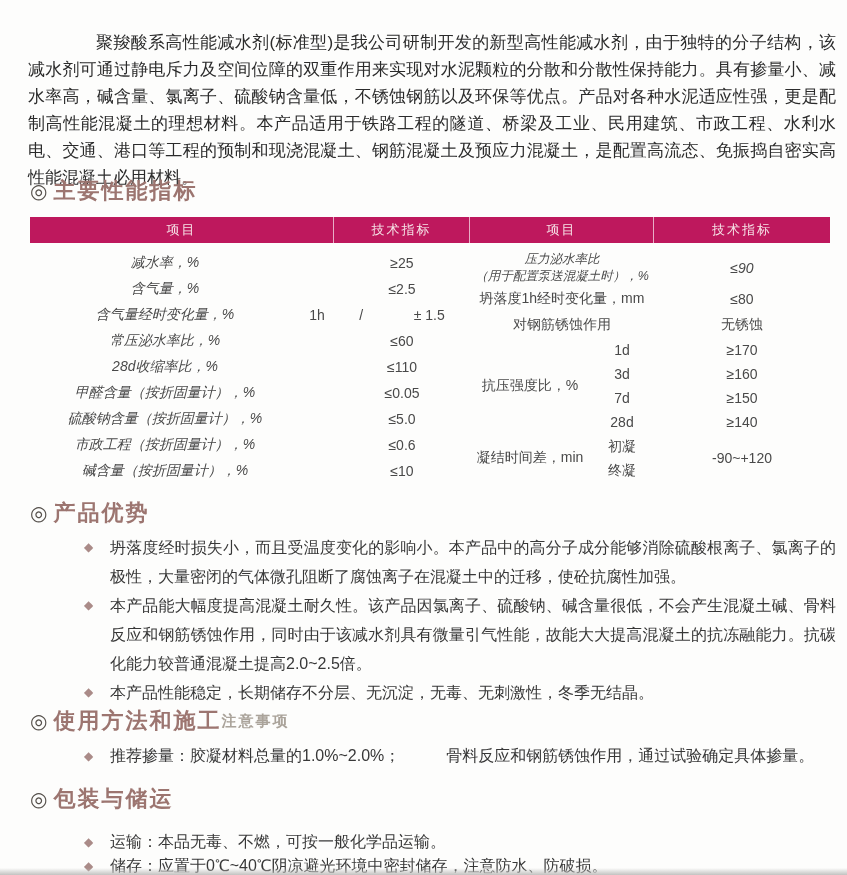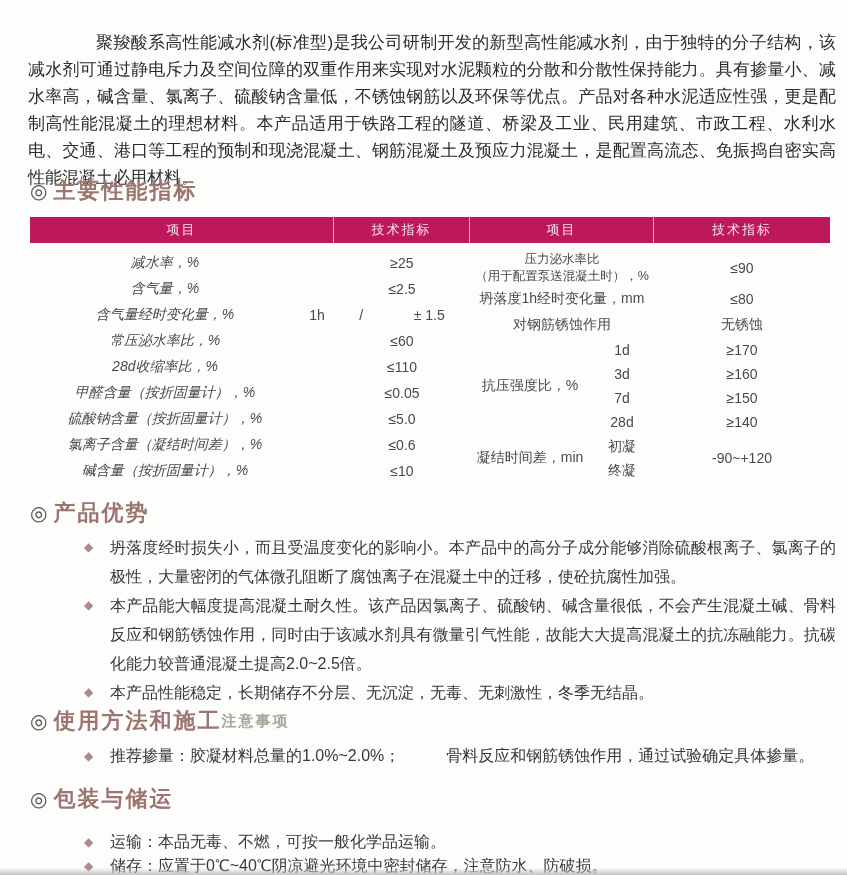--- a/index.html
+++ b/index.html
@@ -45,21 +45,21 @@
 
   .lrow { display:grid; grid-template-columns:270px 34px 136px; height:26px; align-items:center; }
   .lrow .lbl { text-align:center;font-style:italic; }
   .lrow .sub { text-align:center; }
   .lrow .val { text-align:center; }
   .val-split { display:flex; justify-content:space-around; align-items:center; }
 
   .rrow { display:grid; grid-template-columns:184px 176px; align-items:center; }
   .rrow .rlbl { text-align:center; }
   .rrow .rval { text-align:center; }
-  .rrow-tall { height:36px; }
+  .rrow-tall { height:36px;font-style:italic; }
   .rrow-tall .rlbl { white-space:pre-line; font-size:12.5px; line-height:17px; }
   .rrow-std { height:26px; }
 
   .strength { display:grid; grid-template-columns:120px 64px 176px; }
   .strength .slbl { grid-row:1 / span 4; display:flex; align-items:center; justify-content:center; }
   .strength .sage { height:24px; display:flex; align-items:center; justify-content:center; }
   .strength .sval { height:24px; display:flex; align-items:center; justify-content:center; }
 
   .settime { display:grid; grid-template-columns:120px 64px 176px; height:48px; align-items:center; }
   .settime .tlbl { text-align:center; }
@@ -140,21 +140,21 @@
           <div class="lbl">甲醛含量（按折固量计），%</div>
           <div class="sub"></div>
           <div class="val">≤0.05</div>
         </div>
         <div class="lrow">
           <div class="lbl">硫酸钠含量（按折固量计），%</div>
           <div class="sub"></div>
           <div class="val">≤5.0</div>
         </div>
         <div class="lrow">
-          <div class="lbl">氯离子含量（凝结时间差），%</div>
+          <div class="lbl">市政工程（按折固量计），%</div>
           <div class="sub"></div>
           <div class="val">≤0.6</div>
         </div>
         <div class="lrow">
           <div class="lbl">碱含量（按折固量计），%</div>
           <div class="sub"></div>
           <div class="val">≤10</div>
         </div>
       </div>
 

